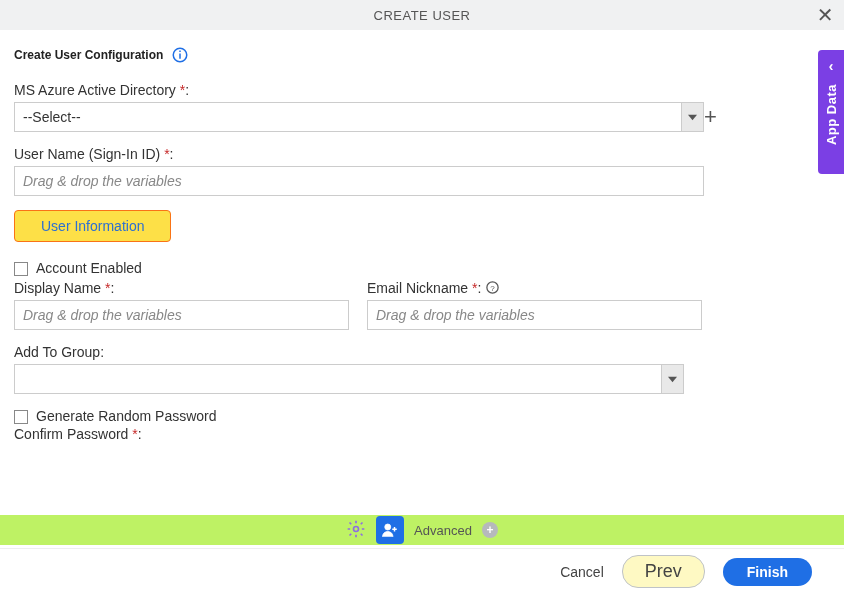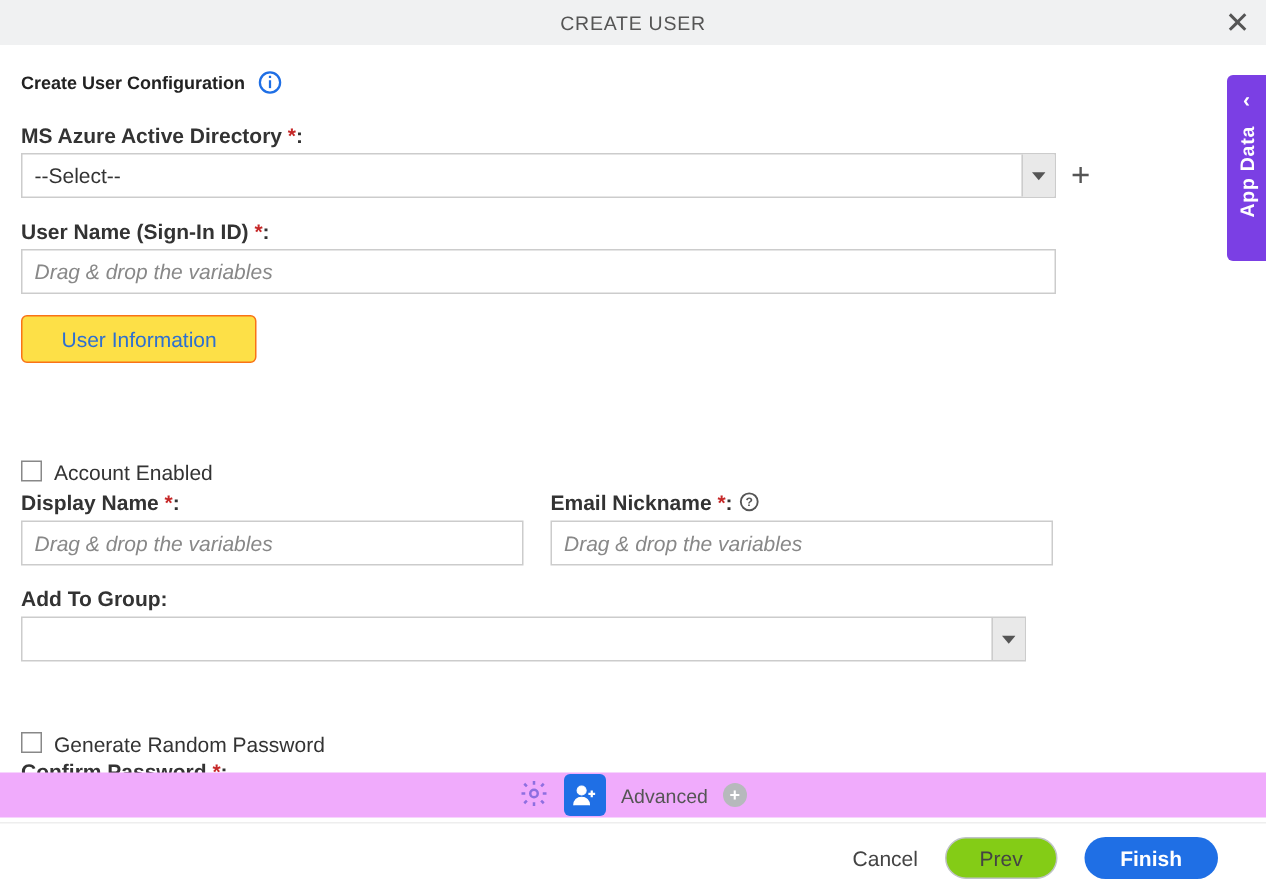--- a/index.html
+++ b/index.html
@@ -49,27 +49,26 @@
   .page-title {
     font-size: 12px;
     font-weight: bold;
     color: #222;
   }
   .info-icon svg { width: 18px; height: 18px; display: block; }
   .field-label {
     font-size: 14px;
     color: #333;
     margin-bottom: 4px;
-    font-weight: bold;
   }
   .req { color: #c62828; }
   .select-wrap {
     display: flex;
     align-items: center;
-    gap: 10px;
+    gap: 0;
     margin-bottom: 14px;
   }
   .select {
     flex: 0 0 690px;
     height: 30px;
     border: 1px solid #ccc;
     background: #fff;
     display: flex;
     align-items: center;
     padding: 0 8px;
@@ -109,24 +108,23 @@
     color: #2d6fd1;
     padding: 7px 26px;
     border-radius: 4px;
     font-size: 14px;
     background: #fde047;
     cursor: pointer;
     margin-bottom: 18px;
   }
   .cb-row {
     display: flex;
-    align-items: flex-start;
+    align-items: flex-end;
     gap: 8px;
     margin-bottom: 4px;
-    margin-top: 47px;
   }
   .cb {
     width: 14px;
     height: 14px;
     border: 1px solid #888;
     background: #fff;
   }
   .two-col {
     display: flex;
     gap: 18px;
@@ -159,21 +157,21 @@
     gap: 18px;
     margin-top: -6px;
   }
   .pw-row .col { flex: 0 0 335px; }
 
   .mid-bar {
     position: absolute;
     left: 0; right: 0;
     top: 515px;
     height: 30px;
-    background: #f0abfc;
+    background: #bef264;
     display: flex;
     align-items: center;
     justify-content: center;
     gap: 10px;
     font-size: 13px;
     color: #555;
   }
   .gear-icon svg { width: 20px; height: 20px; }
   .user-add-icon {
     width: 28px; height: 28px;
@@ -200,24 +198,24 @@
     padding-right: 32px;
     border-top: 1px solid #eee;
   }
   .btn-cancel {
     color: #444; font-size: 14px; cursor: pointer;
   }
   .btn-prev {
     border: 1px solid #bfc3c7;
     border-radius: 16px;
     padding: 5px 22px;
-    font-size: 14px;
+    font-size: 18px;
     color: #444;
     cursor: pointer;
-    background:#84cc16;
+    background:#fef9c3;
   }
   .btn-finish {
     background: #1f6fe5;
     color: #fff;
     border-radius: 16px;
     padding: 6px 24px;
     font-size: 14px;
     font-weight: bold;
     cursor: pointer;
   }

